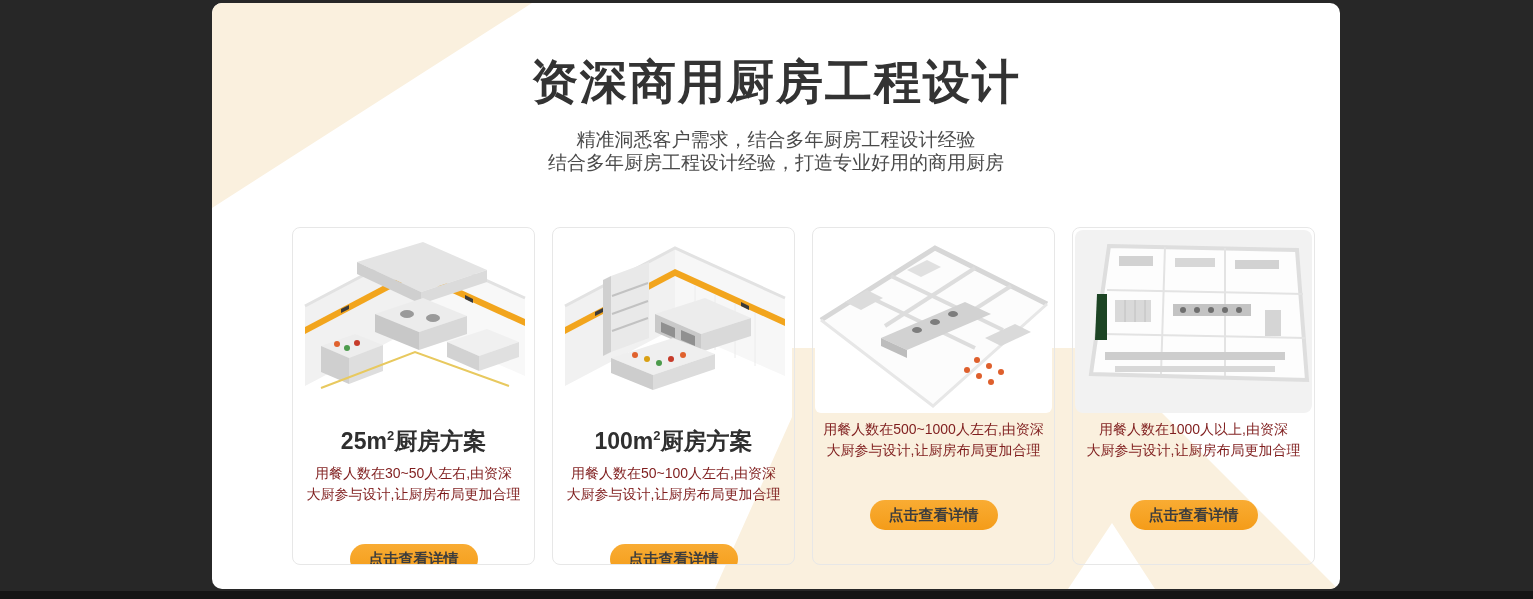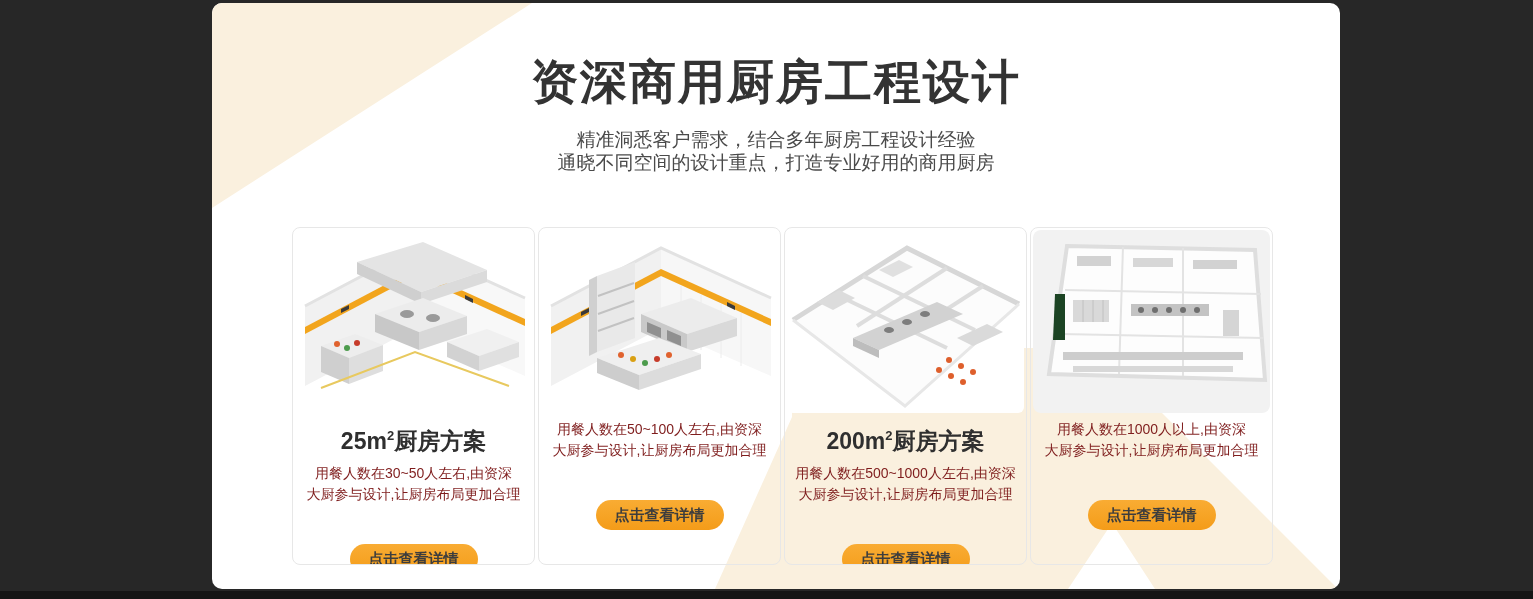--- a/index.html
+++ b/index.html
@@ -15,21 +15,21 @@
   .deco{position:absolute;left:0;top:0;width:1128px;height:586px;z-index:0;}
   .header{position:relative;z-index:2;text-align:center;padding-top:50px;}
   .header h1{
     margin:0;font-size:47px;line-height:58px;font-weight:900;
     color:#333333;letter-spacing:2px;
   }
   .sub{margin:0;font-size:19px;line-height:23px;color:#4a4a4a;}
   .sub.first{margin-top:17px;}
   .cards{
     position:absolute;left:80px;top:224px;z-index:2;
-    display:flex;gap:3px;
+    display:flex;gap:17px;
   }
   .card{
     width:243px;height:338px;box-sizing:border-box;
     border:1px solid #e7e7e7;border-radius:8px;
     background:transparent;overflow:hidden;text-align:center;
   }
   .img{
     width:237px;height:183px;margin:2px auto 0;
     border-radius:6px;overflow:hidden;
   }
@@ -55,21 +55,21 @@
 <div class="panel">
 
   <svg class="deco" viewBox="0 0 1128 586">
     <polygon points="0,0 320,0 0,205" fill="#faf0de"></polygon>
     <polygon points="503,586 580,414 580,345 885,345 1126,586 943,586 900,520 856,586" fill="#faf0de"></polygon>
   </svg>
 
   <div class="header">
     <h1>资深商用厨房工程设计</h1>
     <p class="sub first">精准洞悉客户需求，结合多年厨房工程设计经验</p>
-    <p class="sub">通晓不同空间的设计重点，打造专业好用的商用厨房</p>
+    <p class="sub">结合多年厨房工程设计经验，打造专业好用的商用厨房</p>
   </div>
 
   <div class="cards">
 
     <div class="card">
       <div class="img">
         <svg viewBox="0 0 237 183" width="237" height="183">
           <rect width="237" height="183" fill="#ffffff"></rect>
           <polygon points="10,76 120,18 120,98 10,156" fill="#f1f1f1"></polygon>
           <polygon points="120,18 230,68 230,146 120,98" fill="#f8f8f8"></polygon>
@@ -131,20 +131,21 @@
           <polygon points="56,128 118,108 160,124 98,145" fill="#efefef"></polygon>
           <polygon points="56,128 98,145 98,160 56,143" fill="#cdcdcd"></polygon>
           <polygon points="98,145 160,124 160,139 98,160" fill="#dcdcdc"></polygon>
           <circle cx="80" cy="125" r="3" fill="#e0622e"></circle>
           <circle cx="92" cy="129" r="3" fill="#d9a013"></circle>
           <circle cx="104" cy="133" r="3" fill="#4c9b4c"></circle>
           <circle cx="116" cy="129" r="3" fill="#c63b2a"></circle>
           <circle cx="128" cy="125" r="3" fill="#e0622e"></circle>
         </svg>
       </div>
+      <div class="ttl"><span>100m</span><span class="sup">2</span><span>厨房方案</span></div>
       <p class="desc"><span>用餐人数在50~100人左右,由资深</span><br><span>大厨参与设计,让厨房布局更加合理</span></p>
       <button class="cta">点击查看详情</button>
     </div>
 
     <div class="card">
       <div class="img">
         <svg viewBox="0 0 237 183" width="237" height="183">
           <rect width="237" height="183" fill="#ffffff"></rect>
           <polygon points="6,90 120,18 232,74 118,176" fill="#fcfcfc"></polygon>
           <polyline points="6,90 120,18 232,74" fill="none" stroke="#d7d7d7" stroke-width="5"></polyline>
@@ -164,21 +165,20 @@
           <polygon points="92,40 112,30 126,37 106,47" fill="#e0e0e0"></polygon>
           <polygon points="170,108 200,94 216,102 186,116" fill="#dadada"></polygon>
           <circle cx="152" cy="140" r="3" fill="#de5f2c"></circle>
           <circle cx="164" cy="146" r="3" fill="#de5f2c"></circle>
           <circle cx="176" cy="152" r="3" fill="#de5f2c"></circle>
           <circle cx="162" cy="130" r="3" fill="#de5f2c"></circle>
           <circle cx="174" cy="136" r="3" fill="#de5f2c"></circle>
           <circle cx="186" cy="142" r="3" fill="#de5f2c"></circle>
         </svg>
       </div>
-      <div class="ttl"><span>200m</span><span class="sup">2</span><span>厨房方案</span></div>
       <p class="desc"><span>用餐人数在500~1000人左右,由资深</span><br><span>大厨参与设计,让厨房布局更加合理</span></p>
       <button class="cta">点击查看详情</button>
     </div>
 
     <div class="card">
       <div class="img">
         <svg viewBox="0 0 237 183" width="237" height="183">
           <rect width="237" height="183" rx="8" fill="#f2f2f2"></rect>
           <polygon points="34,16 222,20 232,150 16,144" fill="#fdfdfd" stroke="#dedede" stroke-width="4"></polygon>
           <g stroke="#e3e3e3" stroke-width="2">

